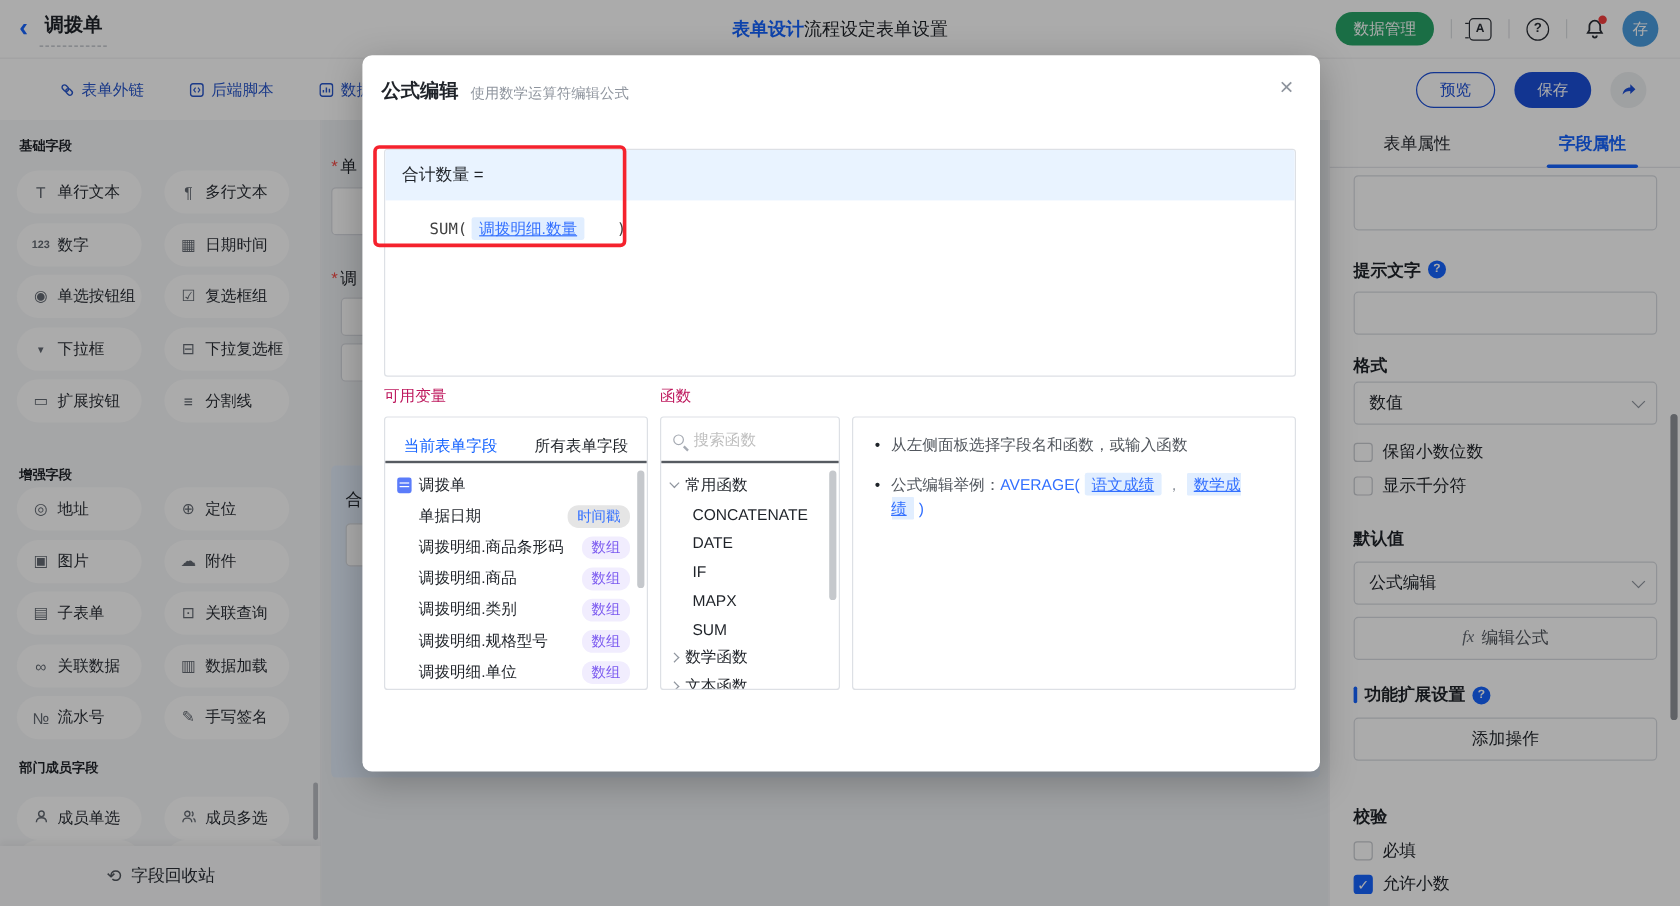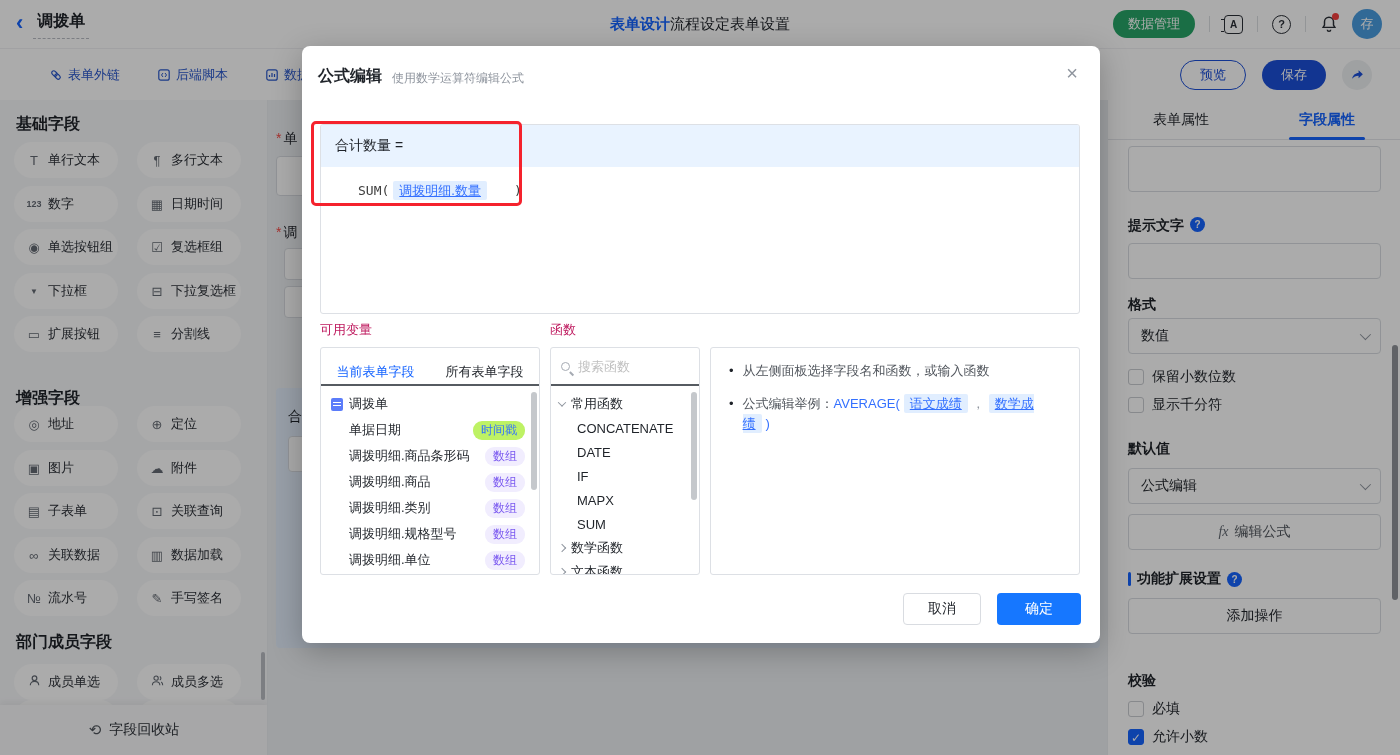--- a/index.html
+++ b/index.html
@@ -28,21 +28,21 @@
   .toolbar { position:absolute; left:0; top:48px; width:1400px; height:52px; background:#fff; border-top:1px solid #f0f1f3; display:flex; align-items:center; z-index:1; }
   .tb-links { display:flex; gap:38px; margin-left:50px; }
   .tb-link { display:flex; align-items:center; gap:6px; color:#2957cc; font-size:13px; cursor:pointer; white-space:nowrap; }
   .toolbar-right { margin-left:auto; display:flex; align-items:center; gap:16px; padding-right:28px; }
   .btn-preview { width:66px; height:30px; border-radius:15px; border:1px solid #1c4fd8; color:#1c4fd8; background:#fff; font-size:13px; display:flex; align-items:center; justify-content:center; cursor:pointer; }
   .btn-save { width:64px; height:30px; border-radius:15px; background:#1c4fd8; color:#fff; font-size:13px; display:flex; align-items:center; justify-content:center; cursor:pointer; }
   .btn-share { width:30px; height:30px; border-radius:50%; background:#eef0f2; display:flex; align-items:center; justify-content:center; cursor:pointer; }
 
   
   .sidebar { position:absolute; left:0; top:100px; width:268px; height:655px; background:#f7f8fa; border-right:1px solid #ebedf0; z-index:1; overflow:hidden; }
-  .sb-title { position:absolute; left:16px; font-size:16px; font-weight:700; color:#1f2329; }
+  .sb-title { position:absolute; left:16px; font-size:11px; font-weight:700; color:#1f2329; }
   .pill { position:absolute; width:104px; height:36px; border-radius:18px; background:#fff; display:flex; align-items:center; padding-left:12px; gap:6px; font-size:13px; color:#2b2f36; cursor:grab; white-space:nowrap; overflow:hidden; }
   .pi { font-size:13px; color:#646a73; width:16px; text-align:center; flex:none; }
   .pi.num { font-size:9px; font-weight:700; letter-spacing:0; }
   .sb-scroll { position:absolute; right:2px; top:552px; width:4px; height:48px; border-radius:2px; background:#b9bcc2; }
   .recycle-bar { position:absolute; left:0; bottom:0; width:268px; height:50px; background:#f9fafb; box-shadow:0 -3px 6px rgba(31,35,41,.06); display:flex; align-items:center; justify-content:center; gap:8px; font-size:14px; color:#2b2f36; cursor:pointer; z-index:2; }
 
   
   .canvas { position:absolute; left:268px; top:100px; width:839px; height:655px; background:#eef0f4; z-index:0; }
   .cv-label { position:absolute; font-size:14px; color:#1f2329; white-space:nowrap; }
   .req { color:#f54a45; margin-right:2px; }
@@ -84,21 +84,21 @@
   .panel-box { position:absolute; border:1px solid #dde0e5; border-radius:3px; overflow:hidden; background:#fff; }
   .var-tabs { height:38px; display:flex; align-items:center; justify-content:space-around; font-size:13px; border-bottom:2px solid #565b61; }
   .var-tab.active { color:#1664ff; cursor:pointer; }
   .var-tab { cursor:pointer;margin-top:12px; }
   .tree-row { height:26px; display:flex; align-items:center; font-size:13px; color:#1f2329; }
   .tree-root { padding-left:10px; gap:6px; }
   .doc-ic { width:12px; height:13px; background:#5b7cfa; border-radius:2px; position:relative; flex:none; }
   .doc-ic::after { content:""; position:absolute; left:2px; top:4px; width:8px; height:1.5px; background:#fff; box-shadow:0 3px 0 #fff; }
   .tree-field { padding-left:28px; padding-right:14px; justify-content:space-between; }
   .badge { font-size:12px; padding:1px 8px; border-radius:9px; flex:none; }
-  .badge.blue { background:#bef264; color:#3370ff; }
+  .badge.blue { background:#e5e5e5; color:#3370ff; }
   .badge.purple { background:#f1edfe; color:#7a58f0; }
   .v-scroll { position:absolute; right:2px; top:44px; width:6px; height:98px; border-radius:3px; background:#c5c8cc; }
   .fn-search { height:38px; display:flex; align-items:center; gap:8px; padding:0 10px; border-bottom:2px solid #565b61; }
   .mag { width:9px; height:9px; border:1.5px solid #a6abb3; border-radius:50%; position:relative; flex:none; }
   .mag::after { content:""; position:absolute; left:8px; top:8px; width:5px; height:1.5px; background:#a6abb3; transform:rotate(45deg); transform-origin:left center; }
   .fn-search input { border:none; outline:none; width:100px; font-size:13px; color:#1f2329; font-family:"Liberation Sans",sans-serif; }
   .fn-search input::placeholder { color:#bfbfbf; }
   .fn-row { height:24px; display:flex; align-items:center; font-size:13px; gap:6px; }
   .fn-group { padding-left:8px; color:#1f2329; }
   .fn-item { padding-left:26px; }
@@ -449,21 +449,17 @@
       <div class="tip-line">
         <span class="bullet">•</span>
         <span>从左侧面板选择字段名和函数，或输入函数</span>
       </div>
       <div class="tip-line">
         <span class="bullet">•</span>
         <span><span>公式编辑举例：</span><span class="blue-code">AVERAGE(</span><span class="chip">语文成绩</span><span style="color:#8f959e">，</span><span class="chip">数学成绩</span><span class="blue-code">)</span></span>
       </div>
     </div>
 
-    <div class="m-footer">
-      <span class="btn-cancel">取消</span>
-      <span class="btn-confirm">确定</span>
-    </div>
   </div>
 
   <div class="red-annotation"></div>
 
 </div>
 
 </body></html>

